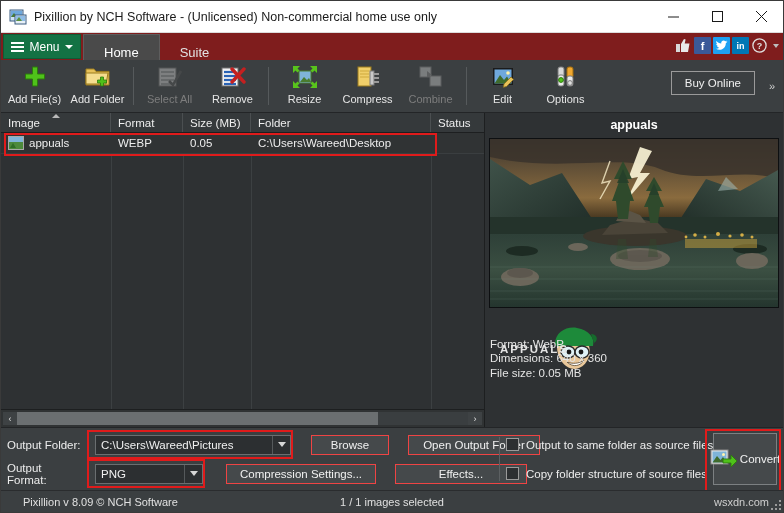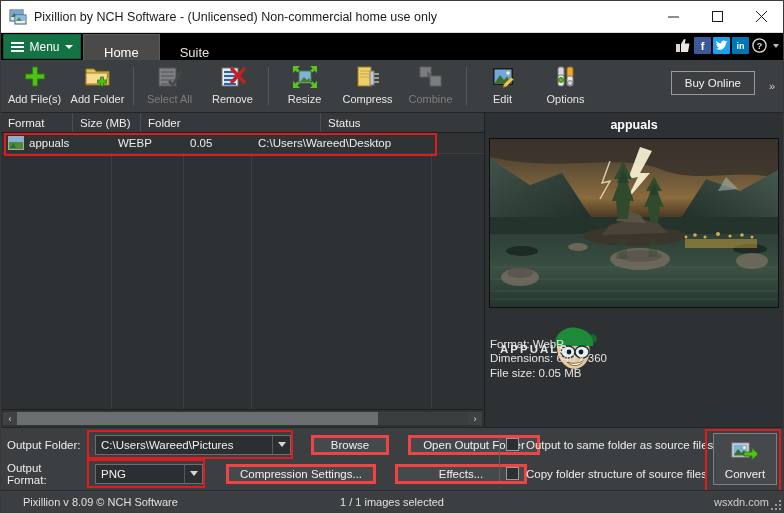--- a/index.html
+++ b/index.html
@@ -15,21 +15,21 @@
   
   .titlebar{height:31px;background:#ffffff;display:flex;align-items:center;flex:0 0 auto;
             border-bottom:1px solid #dcdcdc;}
   .titlebar .tb-icon{width:18px;height:18px;margin:0 7px 0 8px;flex:0 0 auto;position:relative;}
   .titlebar .tb-title{font-size:12.5px;color:#1a1a1a;white-space:nowrap;flex:1 1 auto;}
   .wbtns{display:flex;height:31px;flex:0 0 auto;}
   .wbtn{width:44px;height:31px;display:flex;align-items:center;justify-content:center;
         color:#1a1a1a;font-size:13px;}
 
   
-  .tabbar{height:27px;background:#000000;display:flex;align-items:flex-end;flex:0 0 auto;position:relative;}
+  .tabbar{height:27px;background:#7f1d1d;display:flex;align-items:flex-end;flex:0 0 auto;position:relative;}
   .menubtn{width:78px;height:25px;margin:0 2px 1px 2px;background:#147244;color:#fff;
            display:flex;align-items:center;justify-content:center;gap:5px;font-size:12px;
            border:1px solid #0f5c36;box-sizing:border-box;}
   .hamb{display:inline-block;width:13px;height:10px;position:relative;}
   .hamb i{position:absolute;left:0;width:13px;height:2px;background:#fff;}
   .hamb i:nth-child(1){top:0}.hamb i:nth-child(2){top:4px}.hamb i:nth-child(3){top:8px}
   .caret{width:0;height:0;border-left:4px solid transparent;border-right:4px solid transparent;
          border-top:4px solid #fff;display:inline-block;}
   .rtab{height:25px;padding:0 20px;display:flex;align-items:flex-end;font-size:13px;color:#e2e2e2;box-sizing:border-box;}
   .rtab.active{background:#4a4a4a;color:#ffffff;border:1px solid #5d5d5d;border-bottom:none;height:26px;}
@@ -111,28 +111,28 @@
   .brow{display:flex;align-items:center;height:25px;position:absolute;left:0;right:0;gap:12px;}
   .brow.r1{top:4px;} .brow.r2{top:33px;}
   .blabel{width:82px;text-align:left;padding-left:6px;font-size:11.5px;color:#ededed;box-sizing:border-box;}
   .combo{height:20px;background:#2c2f31;border:1px solid #6a6e70;display:flex;align-items:center;
          box-sizing:border-box;position:relative;}
   .combo .cval{padding-left:5px;font-size:11.5px;color:#f0f0f0;flex:1 1 auto;white-space:nowrap;overflow:hidden;}
   .combo .cbtn{width:17px;height:18px;display:flex;align-items:center;justify-content:center;
                background:#2c2f31;border-left:1px solid #55595b;}
   .dncaret{width:0;height:0;border-left:4px solid transparent;border-right:4px solid transparent;
            border-top:5px solid #d6d6d6;}
-  .btn{height:20px;border:3px solid #ef4444;background:#45494b;color:#f0f0f0;font-size:11.5px;
+  .btn{height:20px;border:1px solid #ef4444;background:#45494b;color:#f0f0f0;font-size:11.5px;
        display:flex;align-items:center;justify-content:center;box-sizing:border-box;}
   .vsep{width:1px;height:44px;background:#5c6062;position:absolute;top:9px;}
   .chkrow{display:flex;align-items:center;gap:7px;position:absolute;}
   .chk{width:13px;height:13px;background:#2c2f31;border:1px solid #9a9a9a;box-sizing:border-box;}
   .chktext{font-size:11.5px;color:#ededed;white-space:nowrap;}
   .convert{position:absolute;right:6px;top:5px;width:64px;height:52px;background:#45494b;
-           border:1px solid #7c8082;display:flex;flex-direction:column;align-items:center;
+           border:1px solid #7c8082;display:flex;flex-direction:row;align-items:center;
            justify-content:center;gap:2px;box-sizing:border-box;}
   .convert .clabel{font-size:11.5px;color:#f0f0f0;}
 
   
   .status{height:21px;background:#3b3f41;border-top:1px solid #2a2c2e;flex:0 0 auto;
           display:flex;align-items:center;position:relative;}
   .status .sleft{padding-left:22px;font-size:11px;color:#e0e0e0;}
   .status .scenter{position:absolute;left:0;right:0;text-align:center;font-size:11px;color:#e0e0e0;}
   .status .sright{position:absolute;right:14px;font-size:11px;color:#cfcfcf;}
   .gripper{position:absolute;right:2px;bottom:2px;width:10px;height:10px;}
@@ -360,20 +360,24 @@
       <span>Buy Online</span>
     </div>
     <span class="chev">»</span>
   </div>
 
   <div class="main">
 
     <div class="leftpane">
 
       <div class="lhead">
+        <div class="lh" style="width:110px">
+          <span class="sortarrow"></span>
+          <span>Image</span>
+        </div>
         <div class="lh" style="width:72px">
           <span>Format</span>
         </div>
         <div class="lh" style="width:68px">
           <span>Size (MB)</span>
         </div>
         <div class="lh" style="width:180px">
           <span>Folder</span>
         </div>
         <div class="lh" style="width:53px;border-right:none">

